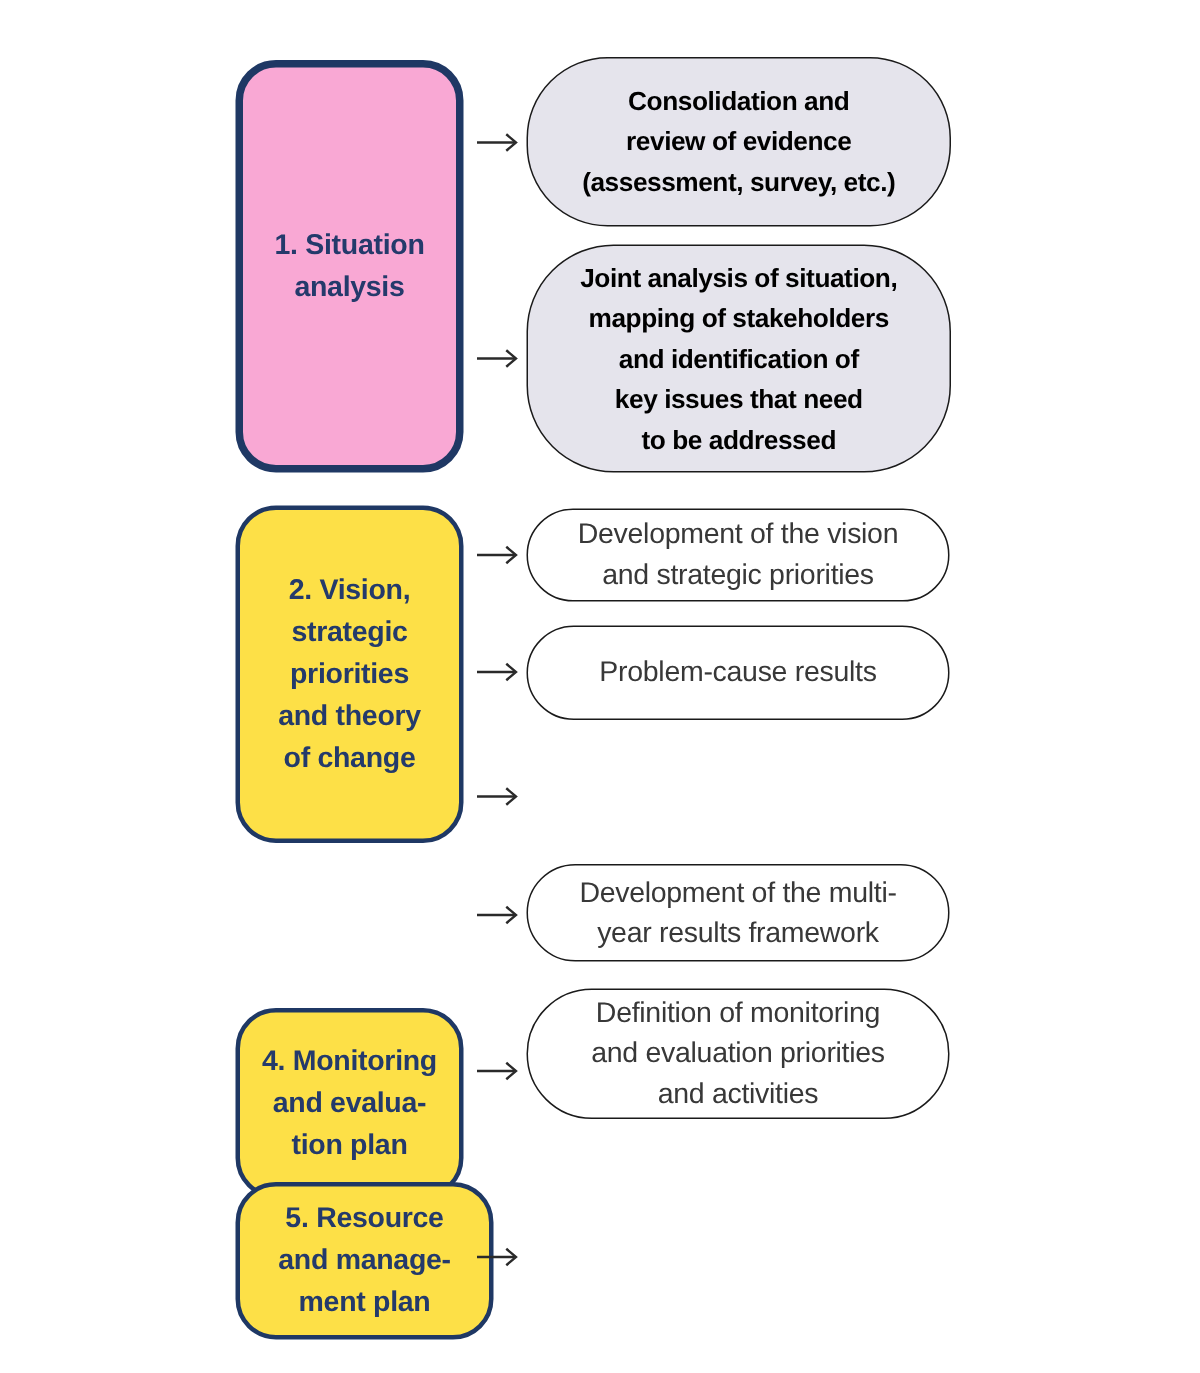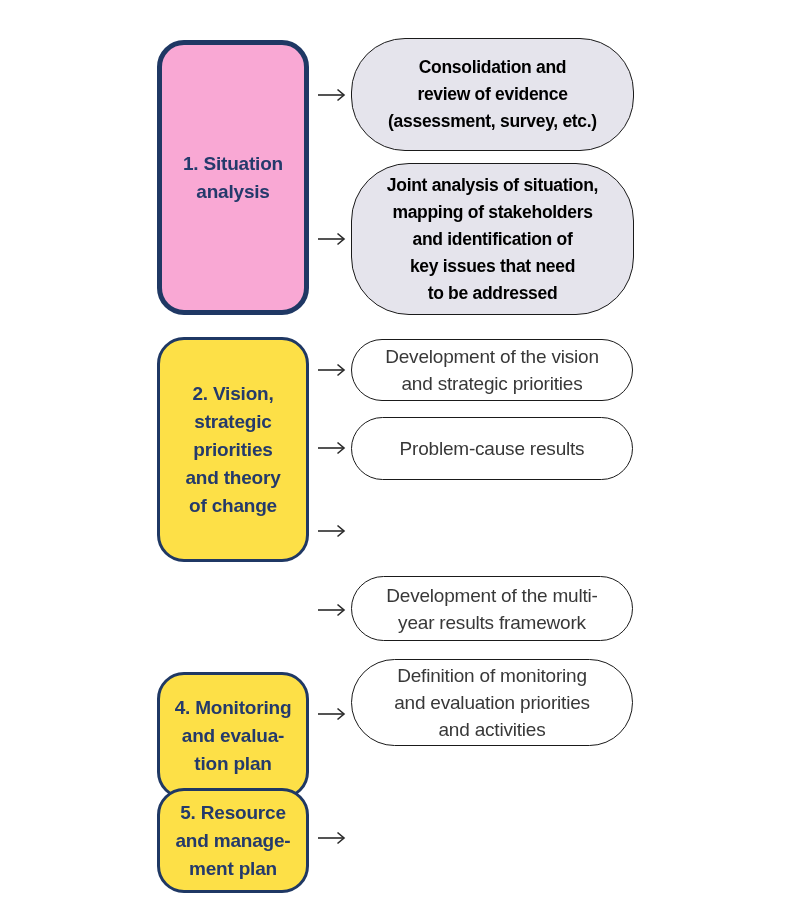--- a/index.html
+++ b/index.html
@@ -116,21 +116,21 @@
         <path d="M1 8 H26" stroke="#2a2a2a" stroke-width="1.6" fill="none"></path>
         <path d="M20.5 2.5 L27 8 L20.5 13.5" stroke="#2a2a2a" stroke-width="1.6" fill="none"></path>
       </svg>
   </span>
   <div class="bubble" style="left:351px;top:659px;width:282px;height:87px;border-radius:52px;">
     <span>Definition of monitoring
 and evaluation priorities
 and activities</span>
   </div>
 
-  <div class="stage" style="left:157px;top:788px;width:152px;height:105px;">
+  <div class="stage" style="left:157px;top:788px;width:172px;height:105px;">
     <span>5. Resource
 and manage-
 ment plan</span>
   </div>
   <span class="arrow" style="left:317px;top:830px;">
     <svg width="30" height="16" viewBox="0 0 30 16">
         <path d="M1 8 H26" stroke="#2a2a2a" stroke-width="1.6" fill="none"></path>
         <path d="M20.5 2.5 L27 8 L20.5 13.5" stroke="#2a2a2a" stroke-width="1.6" fill="none"></path>
       </svg>
   </span>

